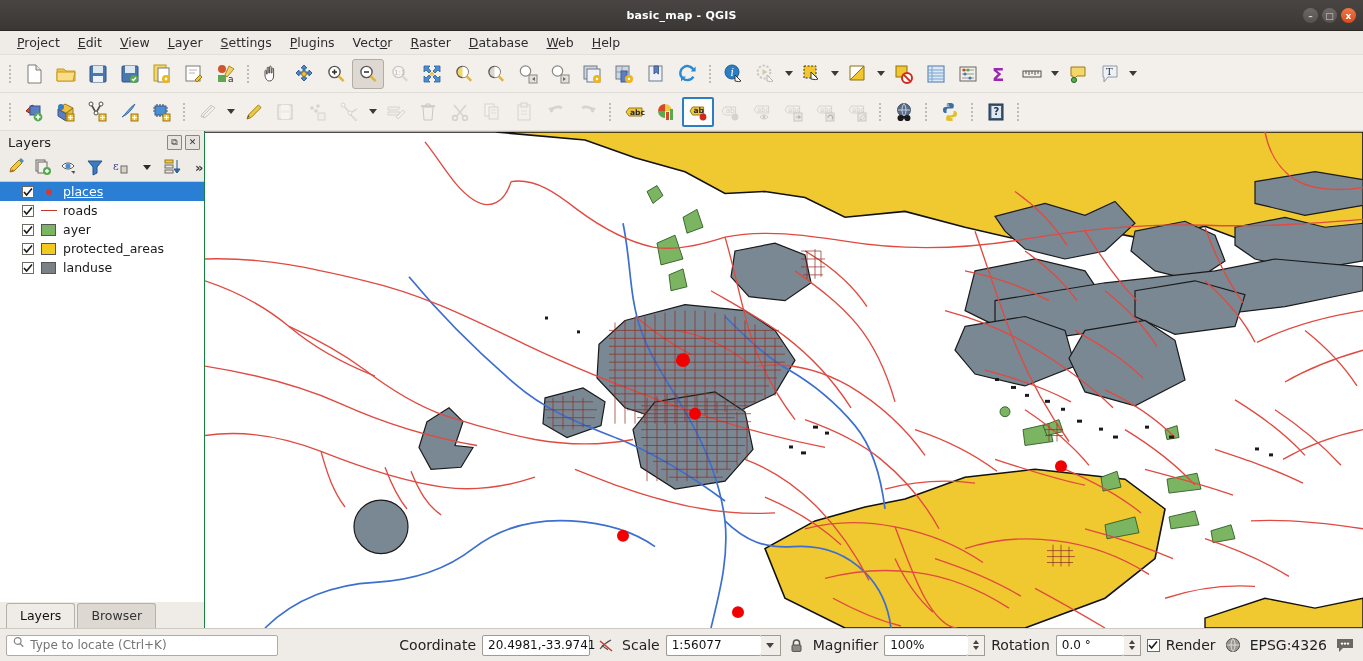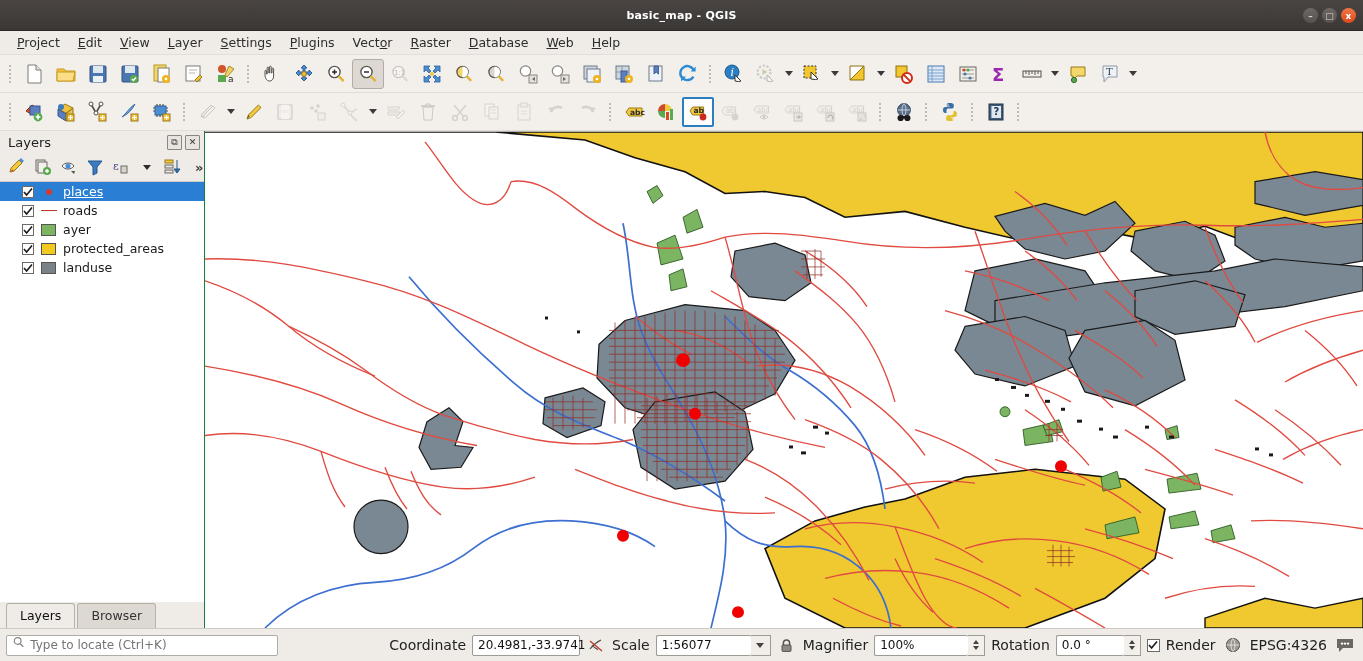--- a/index.html
+++ b/index.html
@@ -931,21 +931,21 @@
 
     <div style="width:20px;display:flex;align-items:center;justify-content:center">
       <svg width="15" height="15" viewBox="0 0 15 15">
           <path d="M4.4 7V5a3.1 3.1 0 016.2 0v2" fill="none" stroke="#55504b" stroke-width="1.5"></path>
           <rect x="3" y="7" width="9" height="6.4" rx="1" fill="#8d8a84" stroke="#55504b"></rect>
         </svg>
     </div>
 
     <span class="slabel">Magnifier</span>
     <div style="display:flex">
-      <div class="sfield" style="width:94px;border-right:0">100%</div>
+      <div class="sfield" style="width:84px;border-right:0">100%</div>
       <div class="spin">
           <i class="up"></i>
           <i class="dn"></i>
         </div>
     </div>
 
     <span class="slabel">Rotation</span>
     <div style="display:flex">
       <div class="sfield" style="width:68px;border-right:0">0.0 °</div>
       <div class="spin">

